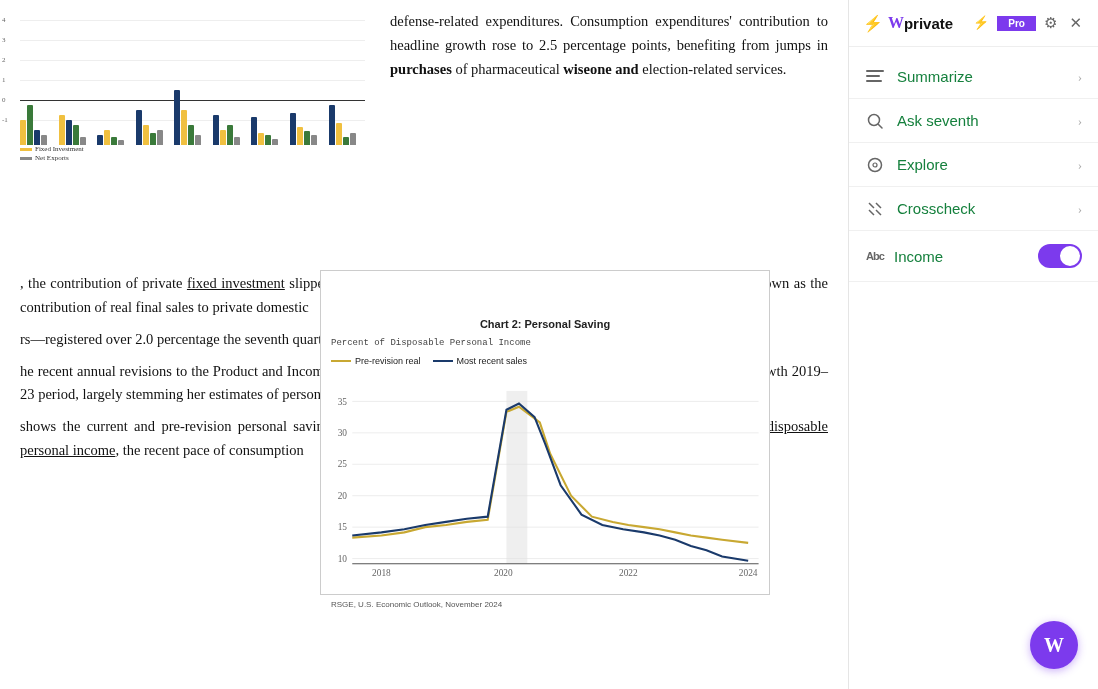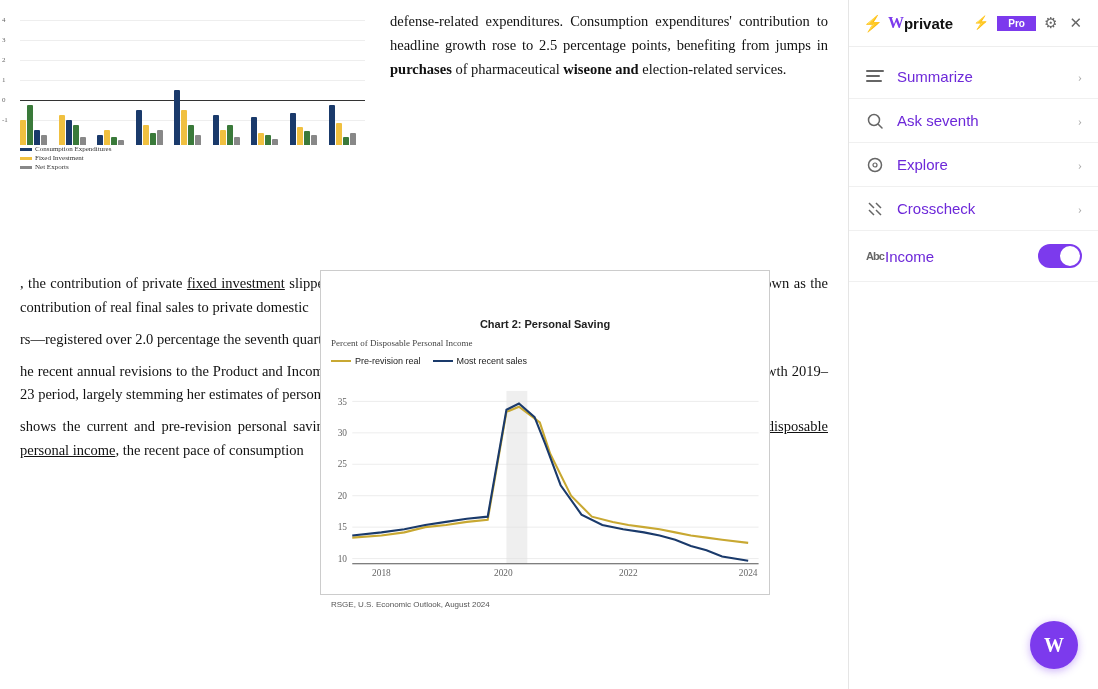--- a/index.html
+++ b/index.html
@@ -100,21 +100,21 @@
       font-family: Liberation Sans, sans-serif;
       color: #222;
       margin-top: 39px;
     }
 
     .chart2-subtitle {
       font-size: 9px;
       text-align: left;
       padding: 0 10px 2px;
       color: #444;
-      font-family: Liberation Serif, serif;
+      font-family: Liberation Mono, monospace;
     }
 
     .chart2-legend {
       display: flex;
       gap: 12px;
       padding: 2px 10px;
       font-size: 9px;
       font-family: Arial, sans-serif;
     }
 
@@ -230,33 +230,33 @@
       width: 20px;
       display: flex;
       align-items: center;
       justify-content: center;
     }
 
     .menu-label {
       flex: 1;
       font-family: Arial, sans-serif;
       font-size: 15px;
-      color: #6d28d9;
+      color: #15803d;
     }
 
     .menu-chevron {
       color: #aaa;
       font-size: 13px;
     }
 
     .focus-item {
       display: flex;
       align-items: center;
       padding: 13px 16px;
-      gap: 0;
+      gap: 9px;
       border-bottom: 1px solid #f0f0f0;
     }
 
     .toggle-switch {
       width: 44px;
       height: 24px;
       background: #7c3aed;
       border-radius: 12px;
       position: relative;
       cursor: pointer;
@@ -413,24 +413,20 @@
         <div class="bar-group" style="height:100%;">
           <div class="bar" style="height:40px;background:#1a3a6b;"></div>
           <div class="bar" style="height:22px;background:#f0c040;"></div>
           <div class="bar" style="height:8px;background:#3a7a3a;"></div>
           <div class="bar" style="height:12px;background:#888;"></div>
         </div>
       </div>
     </div>
 
     <div class="chart-legend">
-      <div class="chart-legend-item">
-          <span class="legend-color" style="background:#1a3a6b;"></span>
-          <span>Consumption Expenditures</span>
-        </div>
       <div class="chart-legend-item">
           <span class="legend-color" style="background:#f0c040;"></span>
           <span>Fixed Investment</span>
         </div>
       <div class="chart-legend-item">
           <span class="legend-color" style="background:#888;"></span>
           <span>Net Exports</span>
         </div>
 
     </div>
@@ -494,21 +490,21 @@
       <text x="58" y="197" font-size="9" text-anchor="middle" fill="#666">2018</text>
       <text x="175" y="197" font-size="9" text-anchor="middle" fill="#666">2020</text>
       <text x="295" y="197" font-size="9" text-anchor="middle" fill="#666">2022</text>
       <text x="410" y="197" font-size="9" text-anchor="middle" fill="#666">2024</text>
 
       <polyline points="30,160 58,158 80,155 100,150 120,148 140,145 160,143 178,40 190,35 210,50 220,80 240,120 260,140 280,145 295,148 310,150 325,152 340,155 355,158 370,160 385,162 410,165" fill="none" stroke="#c8a832" stroke-width="2"></polyline>
 
       <polyline points="30,158 58,155 80,152 100,148 120,145 140,142 160,140 178,38 190,32 205,45 215,70 230,110 250,138 270,148 290,152 310,155 325,158 340,162 355,168 370,172 385,178 410,182" fill="none" stroke="#1a3a6b" stroke-width="2"></polyline>
     </svg>
 
-    <div class="chart2-source">RSGE, U.S. Economic Outlook, August 2024</div>
+    <div class="chart2-source">RSGE, U.S. Economic Outlook, November 2024</div>
   </div>
 
 </div>
 
 <div class="wiseone-panel">
 
   <div class="wiseone-header">
     <div class="wiseone-logo">
       <span class="wiseone-icon">⚡</span>
       <span style="display:flex;align-items:center;gap:0;">

